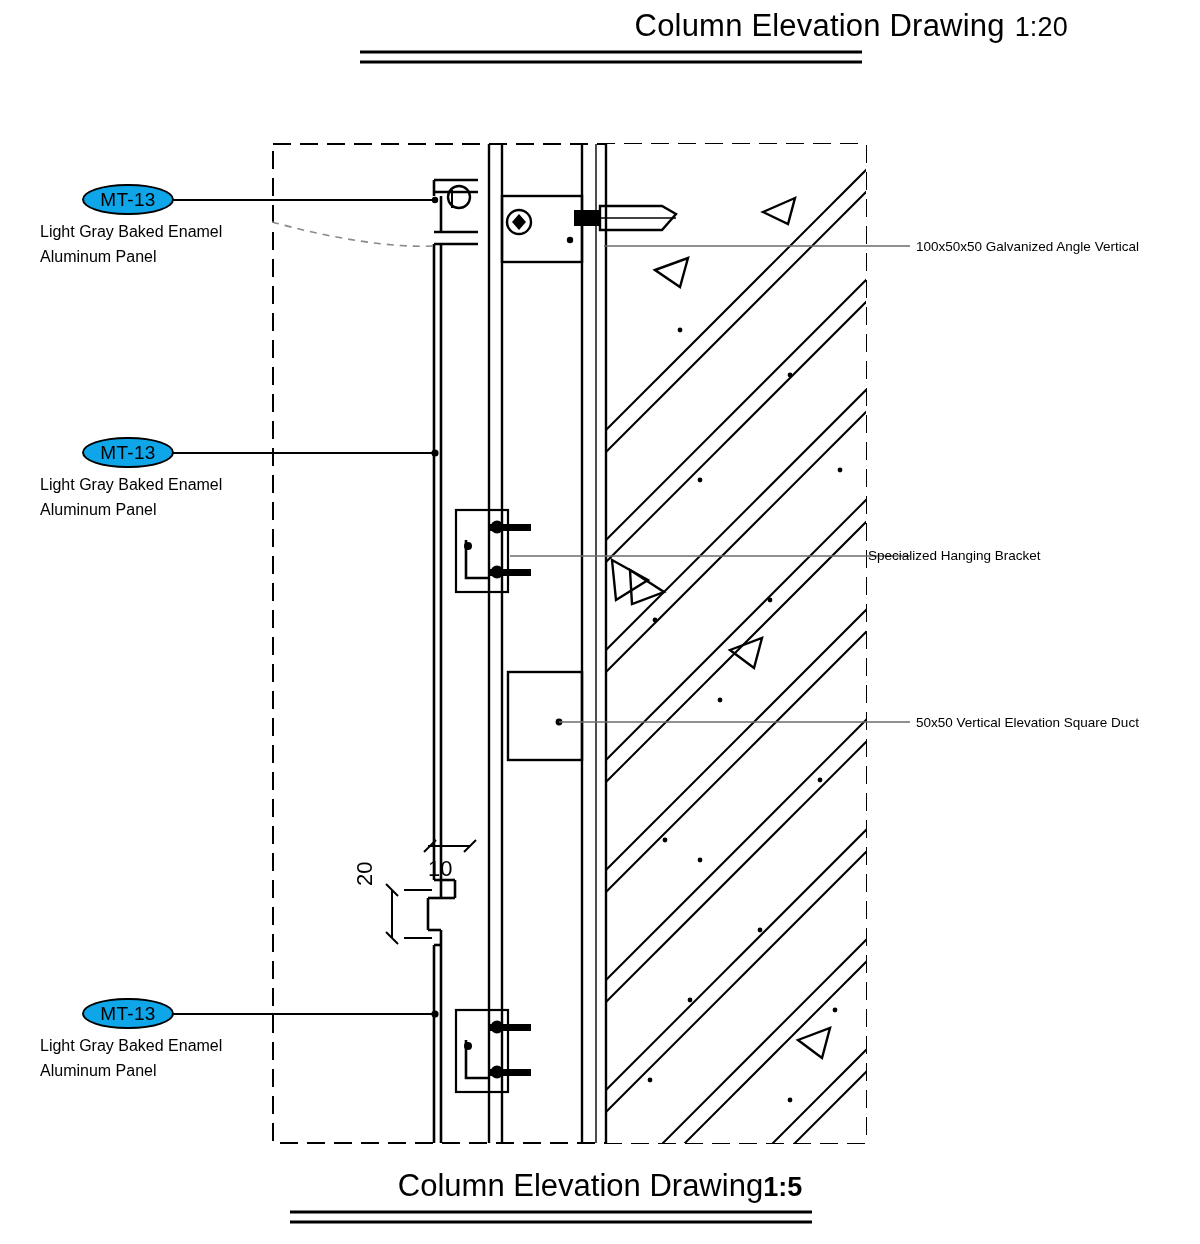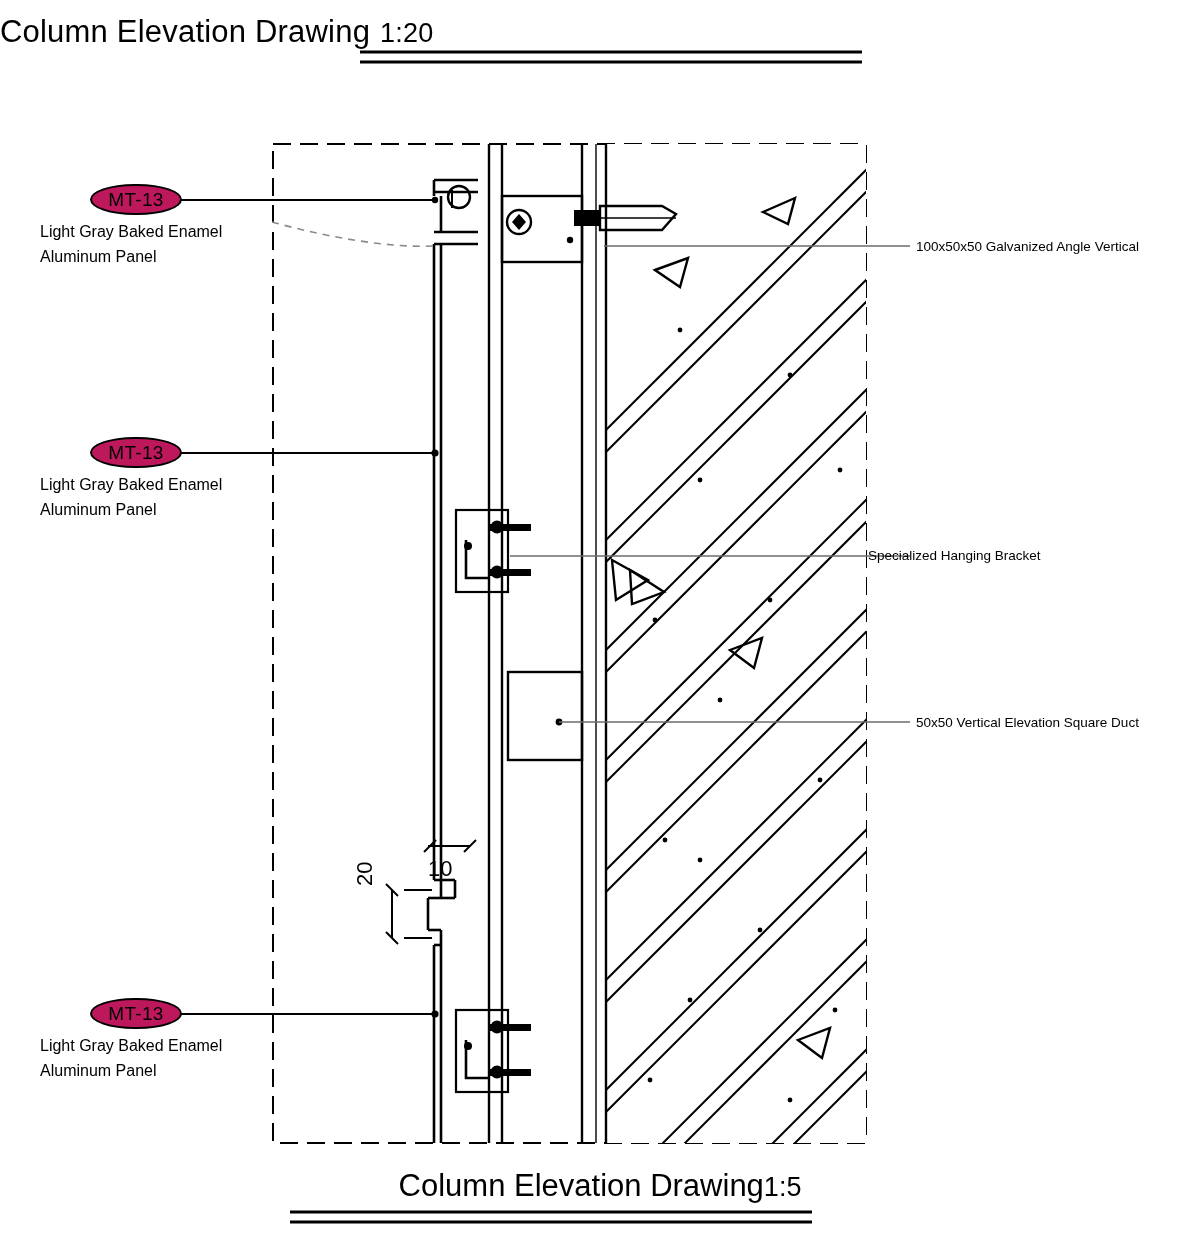--- a/index.html
+++ b/index.html
@@ -22,55 +22,56 @@
   svg.sheet {
     position: absolute;
     left: 0;
     top: 0;
     width: 1200px;
     height: 1244px;
   }
   .title-top {
     position: absolute;
     left: 0;
-    top: 14px;
+    top: 8px;
     width: 1068px;
-    text-align: left;
+    text-align: right;
     font-size: 31px;
     letter-spacing: 0.2px;
     white-space: nowrap;
   }
   .title-top .scale {
     font-size: 27px;
     margin-left: 10px;
   }
   .title-bottom {
     position: absolute;
     left: 0;
     top: 1168px;
     width: 1200px;
     text-align: center;
     font-size: 31px;
     white-space: nowrap;
   }
   .title-bottom .scale {
     font-size: 27px;
+    font-weight: bold;
   }
   .tag-group {
     position: absolute;
   }
   .tag-ellipse {
     position: absolute;
-    left: 16px;
+    left: 8px;
     top: 0;
     width: 92px;
     height: 31px;
     border: 2px solid #000;
     border-radius: 46px/16px;
-    background: #be185d;
+    background: #0ea5e9;
     box-sizing: border-box;
     display: flex;
     align-items: center;
     justify-content: center;
     font-size: 19px;
     letter-spacing: 0.3px;
   }
   .tag-desc {
     position: absolute;
     left: -34px;

